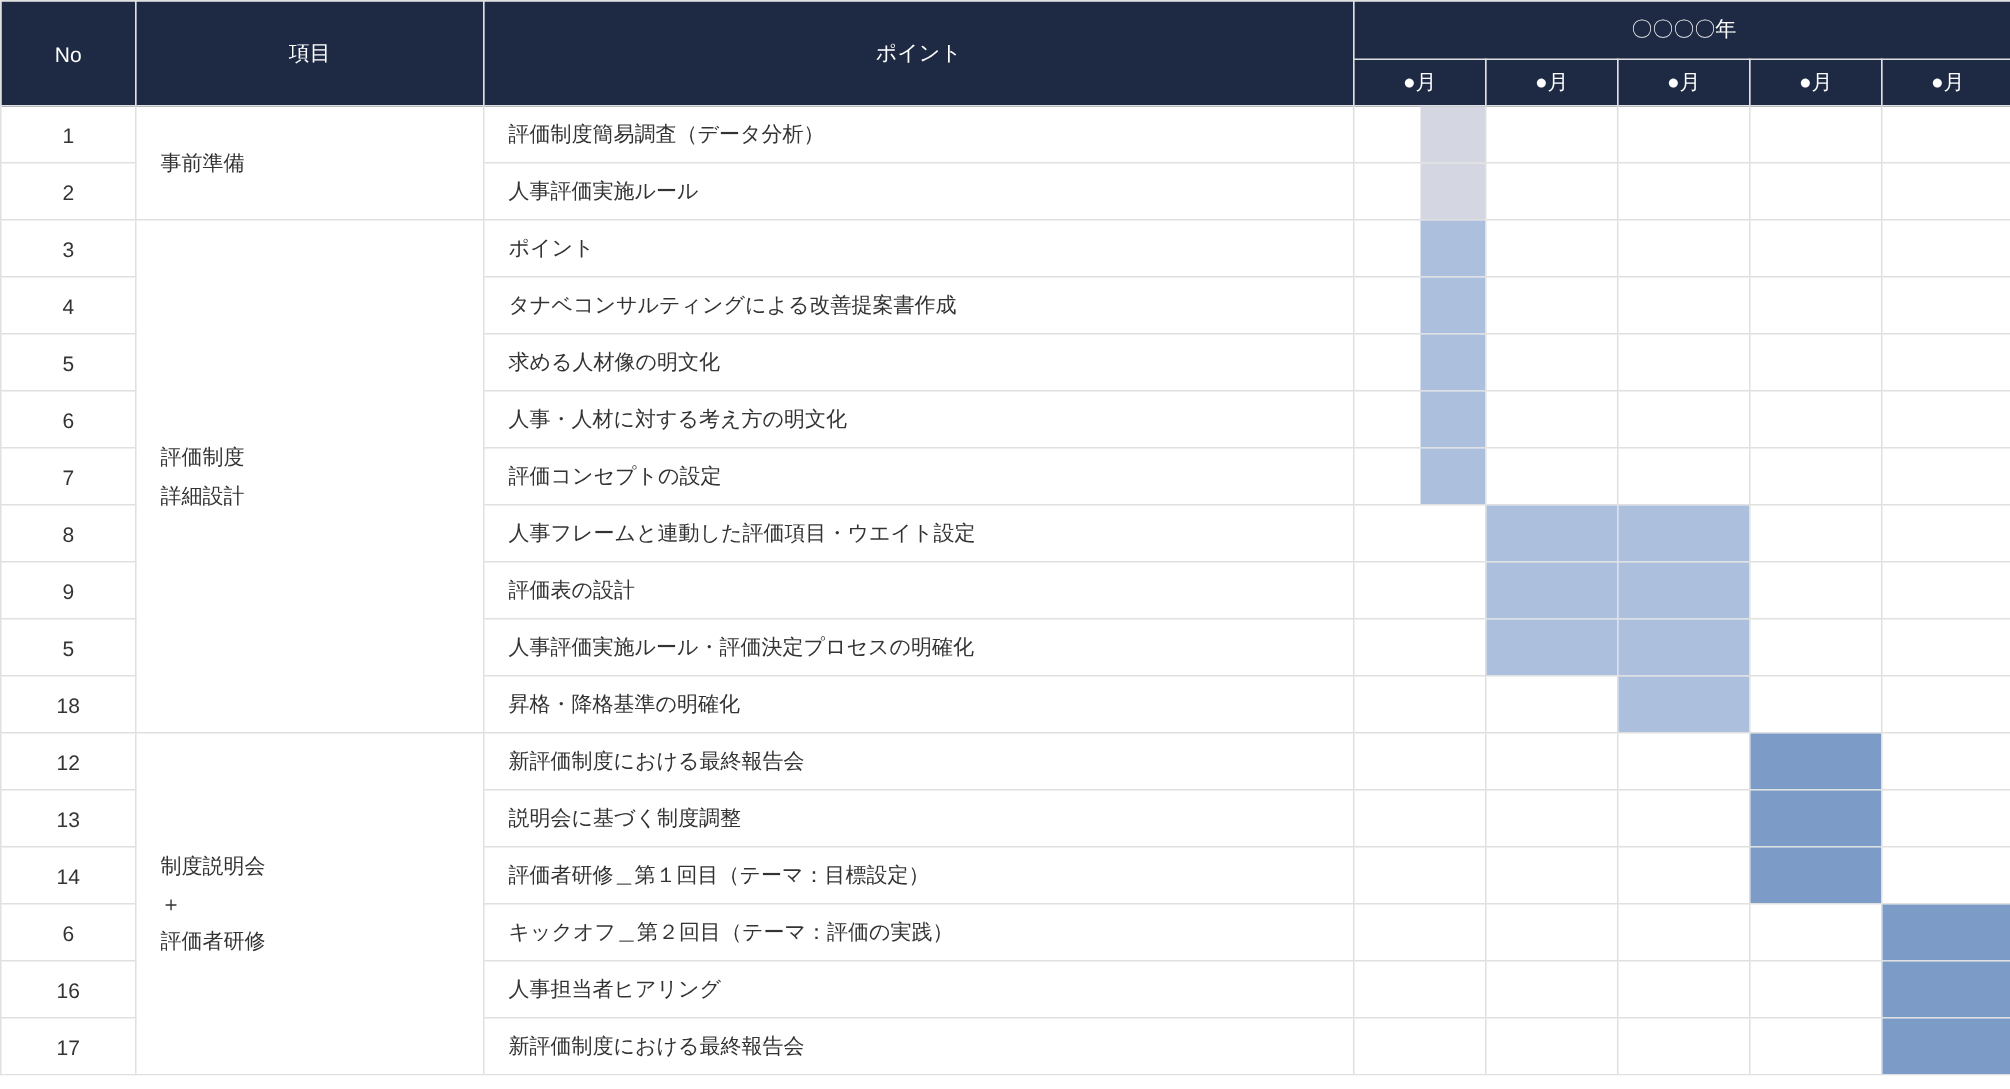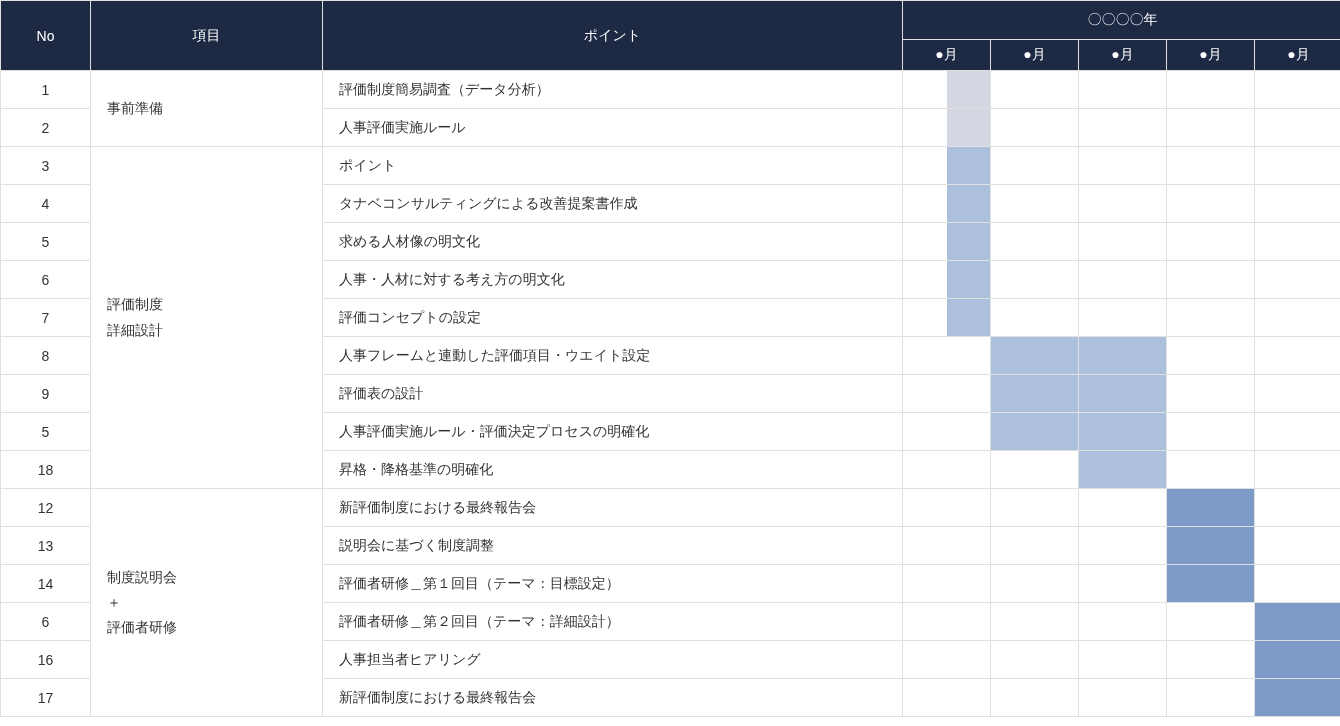--- a/index.html
+++ b/index.html
@@ -253,21 +253,21 @@
         <td class="gantt-cell"></td>
         <td class="gantt-cell"></td>
         <td class="gantt-cell"></td>
         <td class="gantt-cell">
           <div class="bar c-mid"></div>
         </td>
         <td class="gantt-cell"></td>
       </tr>
       <tr>
         <td class="no-cell">6</td>
-        <td class="point-cell">評価者研修＿第２回目（テーマ：詳細設計）</td>
+        <td class="point-cell">キックオフ＿第２回目（テーマ：評価の実践）</td>
         <td class="gantt-cell"></td>
         <td class="gantt-cell"></td>
         <td class="gantt-cell"></td>
         <td class="gantt-cell"></td>
         <td class="gantt-cell">
           <div class="bar c-mid"></div>
         </td>
       </tr>
       <tr>
         <td class="no-cell">16</td>

